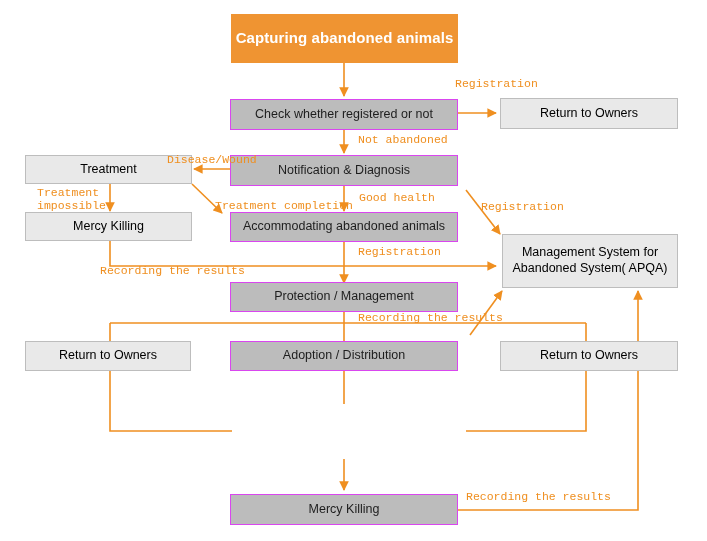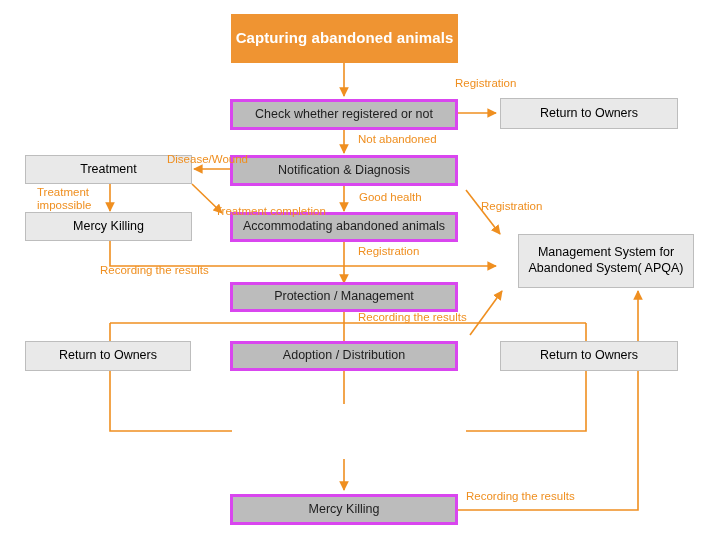--- a/index.html
+++ b/index.html
@@ -34,33 +34,32 @@
   }
   .node-header {
     background: #ef9432;
     color: #ffffff;
     font-size: 15px;
     font-weight: bold;
     letter-spacing: 0.1px;
   }
   .node-dark {
     background: #bcbcbc;
-    border: 3px solid #d946ef;
+    border: 1px solid #d946ef;
     color: #1d1d1d;
     font-size: 12.5px;
   }
   .node-light {
     background: #e9e9e9;
     border: 1px solid #bdbdbd;
     color: #000000;
     font-size: 12.5px;
   }
   .node-apqa {
     font-size: 12.5px;
-    margin-left: 16px;
   }
   .diamond-wrap {
     position: absolute;
   }
   .diamond-label {
     position: absolute;
     left: 0;
     top: 0;
     width: 100%;
     height: 100%;
@@ -69,20 +68,21 @@
     justify-content: center;
     color: #ffffff;
     font-size: 12.5px;
   }
   .edge-label {
     position: absolute;
     color: #ef8f20;
     font-size: 11.5px;
     white-space: pre;
     line-height: 1.15;
+    font-family: Liberation Mono, monospace;
   }
 </style>
 </head>
 <body>
 
 <div id="canvas">
 
   <svg class="connectors" viewBox="0 0 707 541" xmlns="http://www.w3.org/2000/svg">
     <defs>
       <marker id="arrow" viewBox="0 0 10 10" refX="9" refY="5" markerWidth="6" markerHeight="6" orient="auto-start-reverse">
@@ -186,21 +186,21 @@
   </div>
 
   <div class="edge-label" style="left:455px; top:77px;">Registration</div>
 
   <div class="edge-label" style="left:167px; top:133px;margin-top:20px;">Disease/Wound</div>
 
   <div class="edge-label" style="left:358px; top:133px;">Not abandoned</div>
 
   <div class="edge-label" style="left:37px; top:186px;"><span>Treatment</span><br><span>impossible</span></div>
 
-  <div class="edge-label" style="left:215px; top:205px;">Treatment completion</div>
+  <div class="edge-label" style="left:215px; top:199px;">Treatment completion</div>
 
   <div class="edge-label" style="left:359px; top:191px;">Good health</div>
 
   <div class="edge-label" style="left:481px; top:200px;">Registration</div>
 
   <div class="edge-label" style="left:100px; top:264px;">Recording the results</div>
 
   <div class="edge-label" style="left:358px; top:245px;">Registration</div>
 
   <div class="edge-label" style="left:358px; top:311px;">Recording the results</div>

